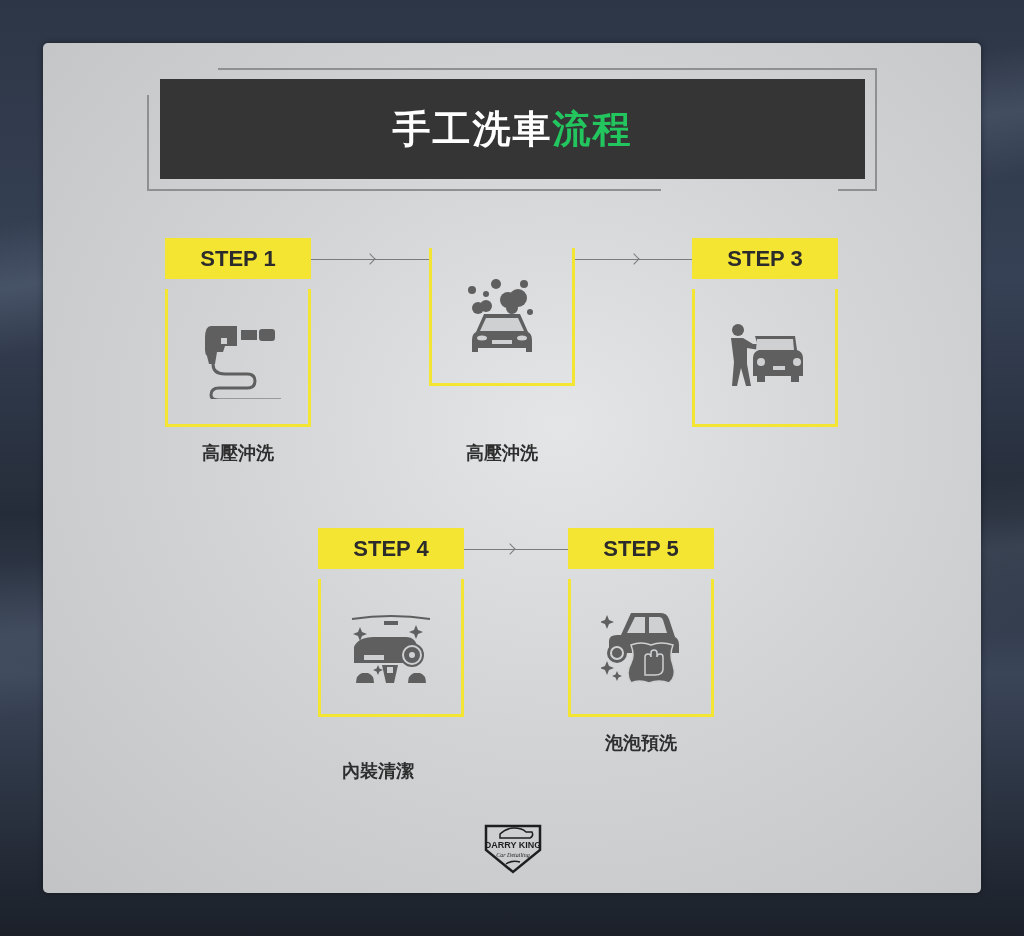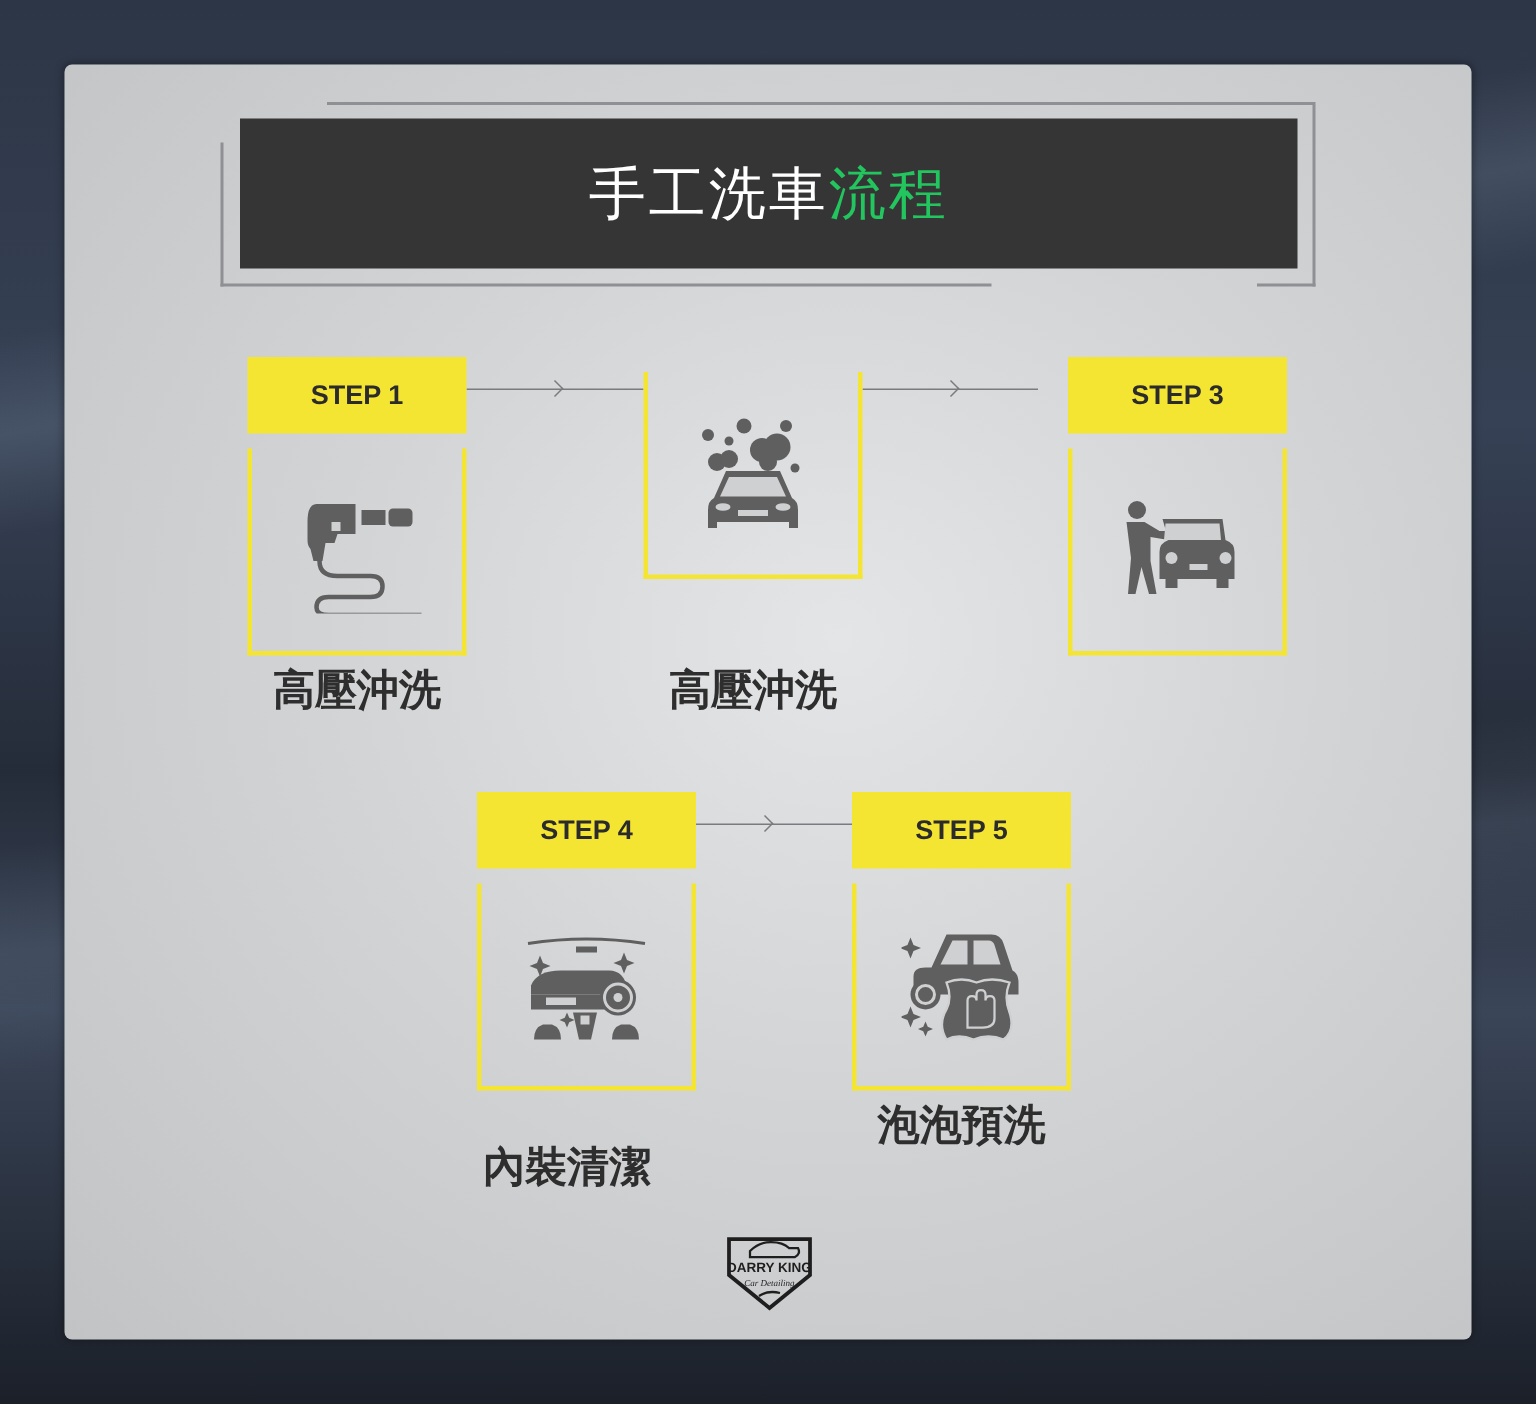--- a/index.html
+++ b/index.html
@@ -17,40 +17,40 @@
       border-radius: 5px;
       background:
         radial-gradient(ellipse at 55% 45%, #e4e5e7 0%, #d3d4d6 45%, #c2c3c5 100%);
       box-shadow: 0 0 6px rgba(0,0,0,0.4);
     }
     .frame-line { position: absolute; background: #8f9093; }
     .title-box {
       position: absolute; left: 117px; top: 36px; width: 705px; height: 100px;
       background: #353535;
       display: flex; align-items: center; justify-content: center;
-      font-size: 38px; font-weight: normal; letter-spacing: 2px;
+      font-size: 38px; font-weight: bold; letter-spacing: 2px;
     }
     .title-white { color: #ffffff; }
     .title-yellow { color: #22c55e; }
 
     .step { position: absolute; width: 146px; }
     .step-header {
-      height: 51px; background: #f5e533; color: #2b2b2b;
+      height: 41px; background: #f5e533; color: #2b2b2b;
       font-family: "Liberation Sans", "DejaVu Sans", sans-serif;
-      font-weight: bold; font-size: 18px;
+      font-weight: bold; font-size: 22px;
       display: flex; align-items: center; justify-content: center;
     }
     .step-box {
       margin-top: 10px; height: 138px;
       border-left: 3px solid #f5e533; border-right: 3px solid #f5e533; border-bottom: 3px solid #f5e533;
       display: flex; align-items: center; justify-content: center;
     }
     .step-label {
       position: absolute; white-space: nowrap; text-align: center;
-      font-size: 28px; color: #2e2e2e; font-weight: bold;
+      font-size: 18px; color: #2e2e2e; font-weight: bold;
       transform: translateX(-50%);
     }
     .connector { position: absolute; height: 1px; background: #7a7b7e; }
     .connector .arrow {
       position: absolute; left: 50%; top: -4px; width: 8px; height: 8px;
       border-top: 1px solid #7a7b7e; border-right: 1px solid #7a7b7e;
       transform: translateX(-50%) rotate(45deg);
     }
     .logo { position: absolute; left: 437px; top: 777px; width: 66px; height: 54px; }
   </style>
@@ -111,21 +111,21 @@
         <path d="M22 38 h36 l8 18 q4 2 4 8 v12 h-6 v-4 h-48 v4 h-6 v-12 q0 -6 4 -8 z" fill="#5f5f5f"></path>
         <path d="M24 42 h32 l6 13 h-44 z" fill="#cfd0d2"></path>
         <ellipse cx="20" cy="62" rx="5" ry="2.5" fill="#cfd0d2"></ellipse>
         <ellipse cx="60" cy="62" rx="5" ry="2.5" fill="#cfd0d2"></ellipse>
         <rect x="30" y="64" width="20" height="4" fill="#cfd0d2"></rect>
       </svg>
     </div>
   </div>
   <div class="step-label" style="left:459px;top:398px;">高壓沖洗</div>
 
-  <div class="step" style="left:669px;top:195px;">
+  <div class="step" style="left:649px;top:195px;">
     <div class="step-header">STEP 3</div>
     <div class="step-box">
       <svg width="80" height="70" viewBox="0 0 80 70">
         <circle cx="13" cy="8" r="6" fill="#5f5f5f"></circle>
         <path d="M6 16 h12 l10 6 h6 v6 l-12 -2 v16 l4 22 h-5 l-5 -18 l-4 18 h-5 l2 -24 z" fill="#5f5f5f"></path>
         <path d="M30 14 h40 l2 14 q6 2 6 8 v18 h-4 v6 h-8 v-6 h-26 v6 h-8 v-6 h-4 v-18 q0 -6 6 -8 z" fill="#5f5f5f"></path>
         <path d="M32 17 h36 l1 11 h-38 z" fill="#cfd0d2"></path>
         <circle cx="36" cy="40" r="4" fill="#cfd0d2"></circle>
         <circle cx="72" cy="40" r="4" fill="#cfd0d2"></circle>
         <rect x="48" y="44" width="12" height="4" fill="#cfd0d2"></rect>

